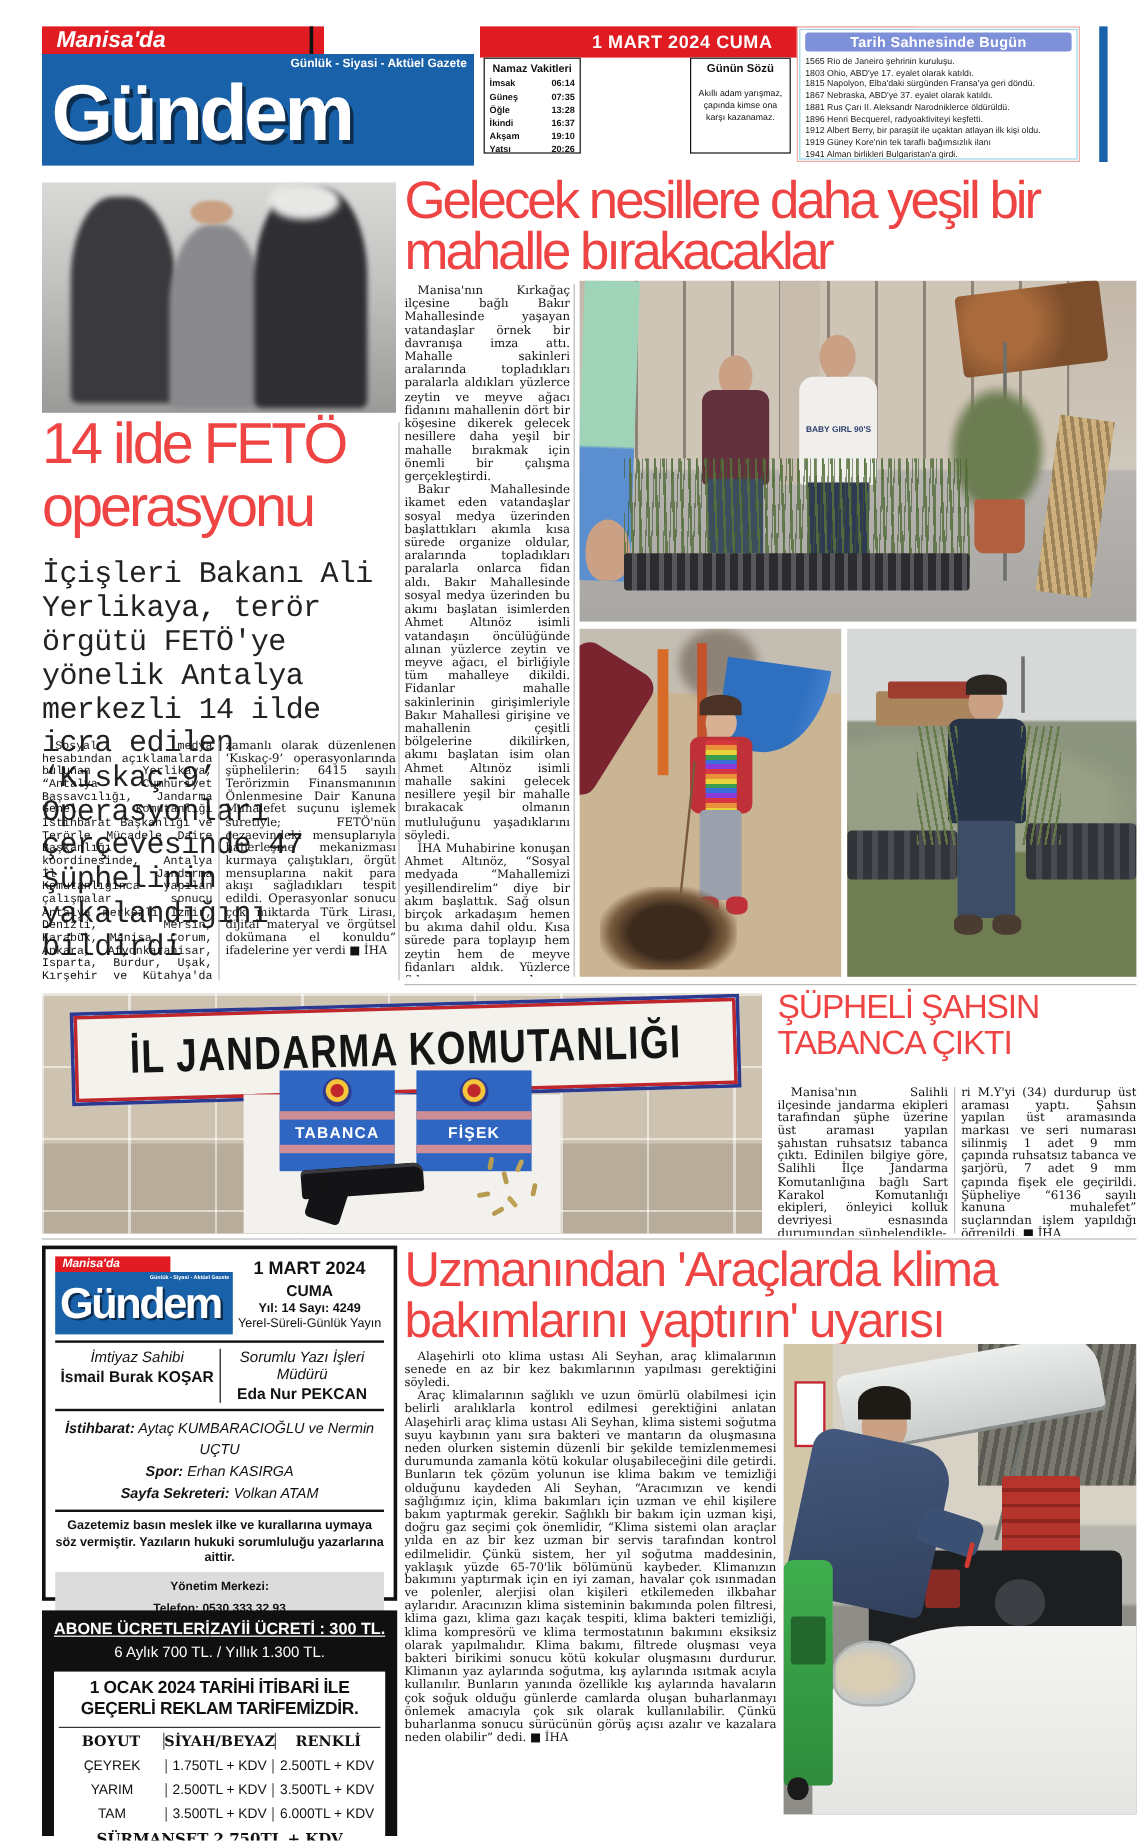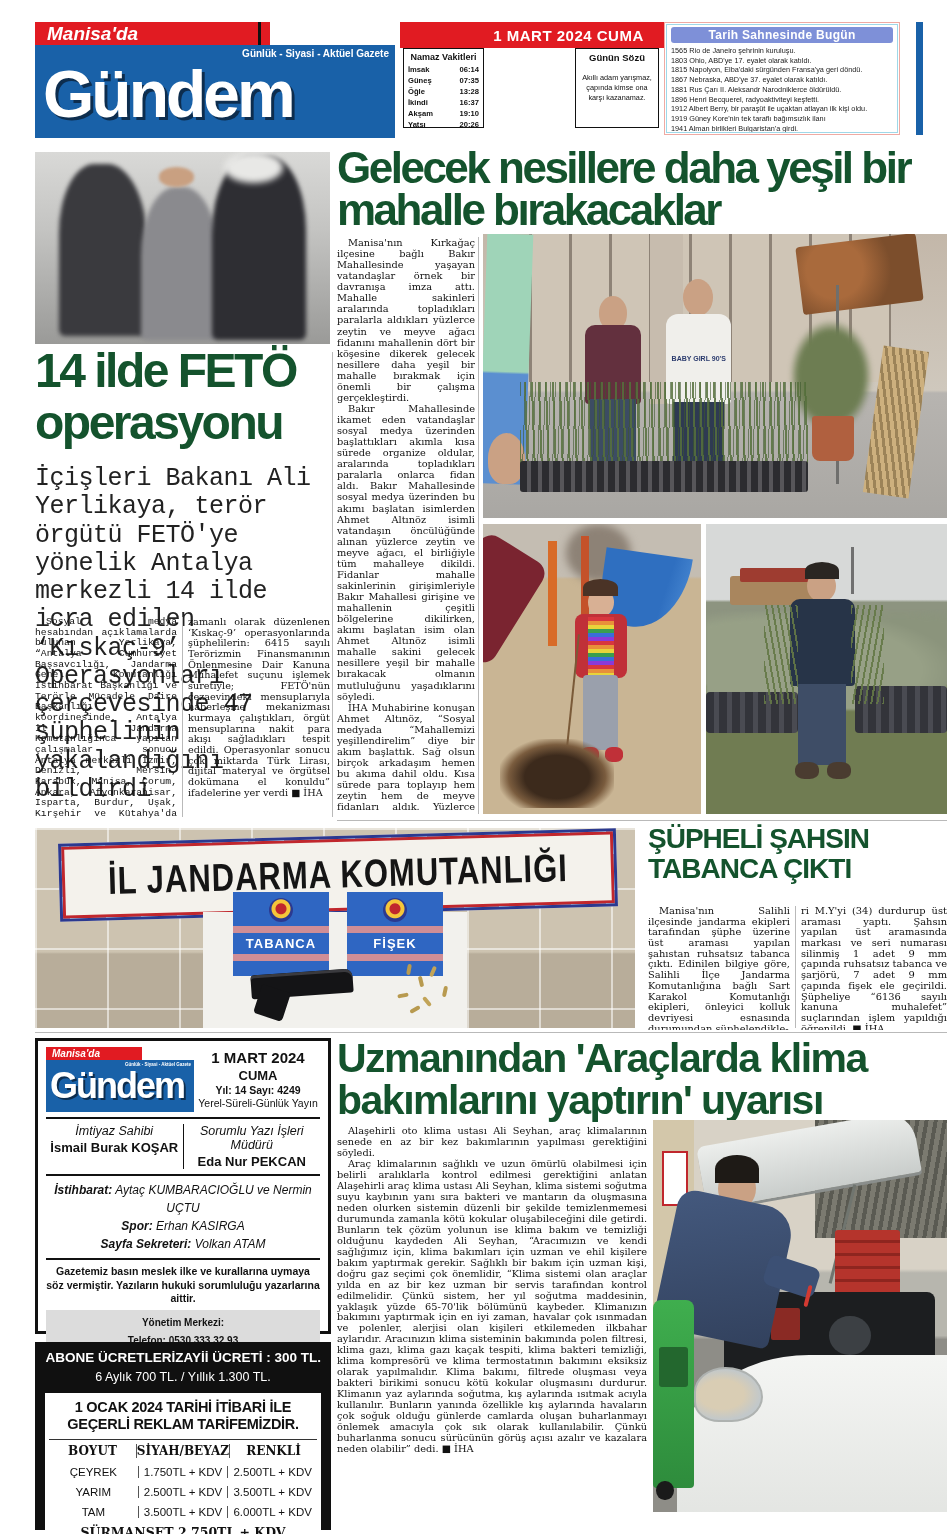--- a/index.html
+++ b/index.html
@@ -26,21 +26,21 @@
   .wx-cloud{position:absolute;width:18px;height:10px;border-radius:8px;background:#f3f4f2;top:10px;left:2px;
             box-shadow:6px 2px 0 -1px #e4e6e2;}
   .wx-temps{display:flex;justify-content:space-around;font-size:10.5px;margin-top:3px;}
   .quote-text{font-size:7.3px;text-align:center;line-height:1.35;margin-top:10px;}
   .history{border:1px solid #efaaa3;outline:1px solid #9fd8e8;outline-offset:-3px;background:#fff;
            box-sizing:border-box;padding:4px 6px;}
   .history-band{background:#7e90d8;color:#fff;font-weight:bold;font-size:12px;text-align:center;
                 border-radius:3px;padding:1px 0;margin-bottom:3px;letter-spacing:.3px;}
   .history-ev{font-size:7.3px;line-height:1.33;color:#222;}
   
-  .headline-xl{font-weight:bold;letter-spacing:-2.5px;line-height:.95;color:#14532d;}
+  .headline-xl{font-weight:normal;letter-spacing:-2.5px;line-height:.95;color:#ef4444;}
   .subhead{font-size:25px;line-height:1.13;letter-spacing:-.5px;color:#222;font-family:Liberation Mono, monospace;}
   .serif{font-family:"DejaVu Serif",serif;text-align:justify;color:#111;hyphens:auto;}
   .serif p{margin:0;text-indent:11px;}
   .serif p.noind{text-indent:0;}
   .vr{background:#b9b9b9;width:1px;}
   .hr{background:#b9b9b9;height:1px;}
   
   .photo{position:absolute;overflow:hidden;background:#cfcfcf;}
   .ph{position:absolute;}
   
@@ -79,21 +79,21 @@
   .roles{display:flex;text-align:center;}
   .roles>div{flex:1;}
   .role-title{font-style:italic;font-size:12.5px;}
   .role-name{font-weight:bold;font-size:13px;margin-top:2px;}
   .staff{font-size:12px;font-style:italic;text-align:center;line-height:1.5;}
   .staff b{font-style:italic;}
   .pledge{font-weight:bold;font-size:10.5px;text-align:center;line-height:1.3;margin:4px 0;}
   .mgmt{background:#dcdcdc;padding:5px 6px;font-size:10px;line-height:1.5;}
   .mgmt .c{text-align:center;}
   .blackbox{background:#101010;color:#fff;box-sizing:border-box;padding:8px 10px;}
-  .abone1{display:flex;justify-content:flex-end;font-size:13.5px;font-weight:bold;}
+  .abone1{display:flex;justify-content:space-between;font-size:13.5px;font-weight:bold;text-decoration:underline;}
   .abone2{text-align:center;font-size:12.5px;margin-top:5px;}
   .tariff{background:#fff;color:#111;margin-top:9px;padding:6px 4px 8px;}
   .tariff-title{font-weight:bold;font-size:14.5px;text-align:center;line-height:1.2;letter-spacing:-.3px;}
   .ttable{margin-top:5px;border-top:1.5px solid #333;}
   .trow{display:flex;text-align:center;padding:4px 0;}
   .trow>span{flex:1;}
   .trow.head{font-family:"DejaVu Serif",serif;font-weight:bold;font-size:12px;border-bottom:0;}
   .trow.body{font-size:11.5px;}
   .trow>span:nth-child(2){border-left:1px solid #555;border-right:1px solid #555;}
   .tfoot{font-family:"DejaVu Serif",serif;font-weight:bold;font-size:12.5px;text-align:center;margin-top:3px;}

